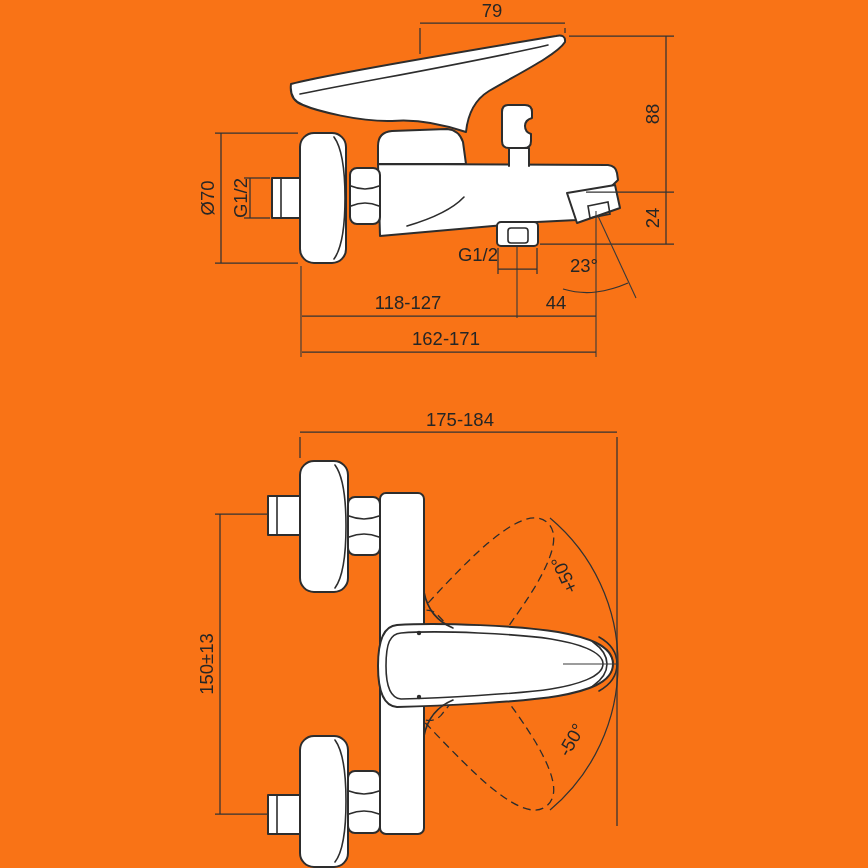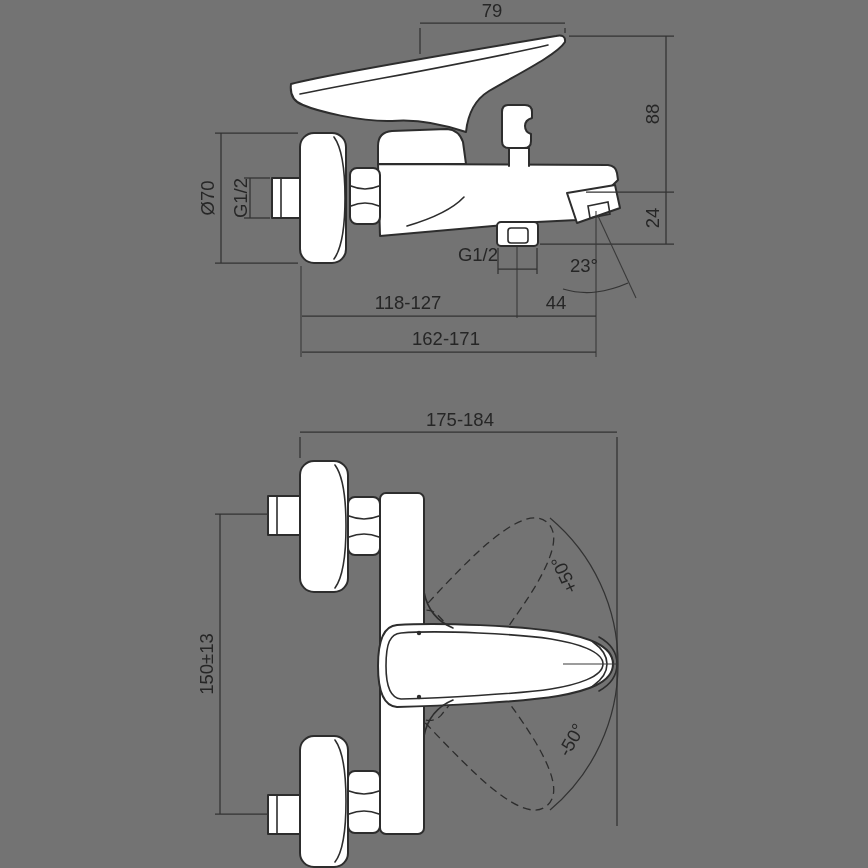--- a/index.html
+++ b/index.html
@@ -1,16 +1,16 @@
 <!DOCTYPE html>
 <html><head>
 <meta charset="utf-8">
 <style>
   html,body{margin:0;padding:0;background:#ffffff;}
-  .stage{position:relative;width:868px;height:868px;background:#737373;overflow:hidden;
+  .stage{position:relative;width:868px;height:868px;background:#f97316;overflow:hidden;
          font-family:"Liberation Sans",sans-serif;}
   svg{display:block;}
   .part{fill:#ffffff;stroke:#2d2d2d;stroke-width:2;stroke-linejoin:round;stroke-linecap:round;}
   .partline{fill:none;stroke:#2d2d2d;stroke-width:1.6;stroke-linecap:round;}
   .thin{fill:none;stroke:#3a3a3a;stroke-width:1.1;}
   .dim{fill:none;stroke:#333333;stroke-width:1.25;}
   .ghost{fill:none;stroke:#2d2d2d;stroke-width:1.3;stroke-dasharray:8 5;}
   .dimtext{font-size:18.5px;fill:#262626;}
   .dot{fill:#2d2d2d;stroke:none;}
 </style>

